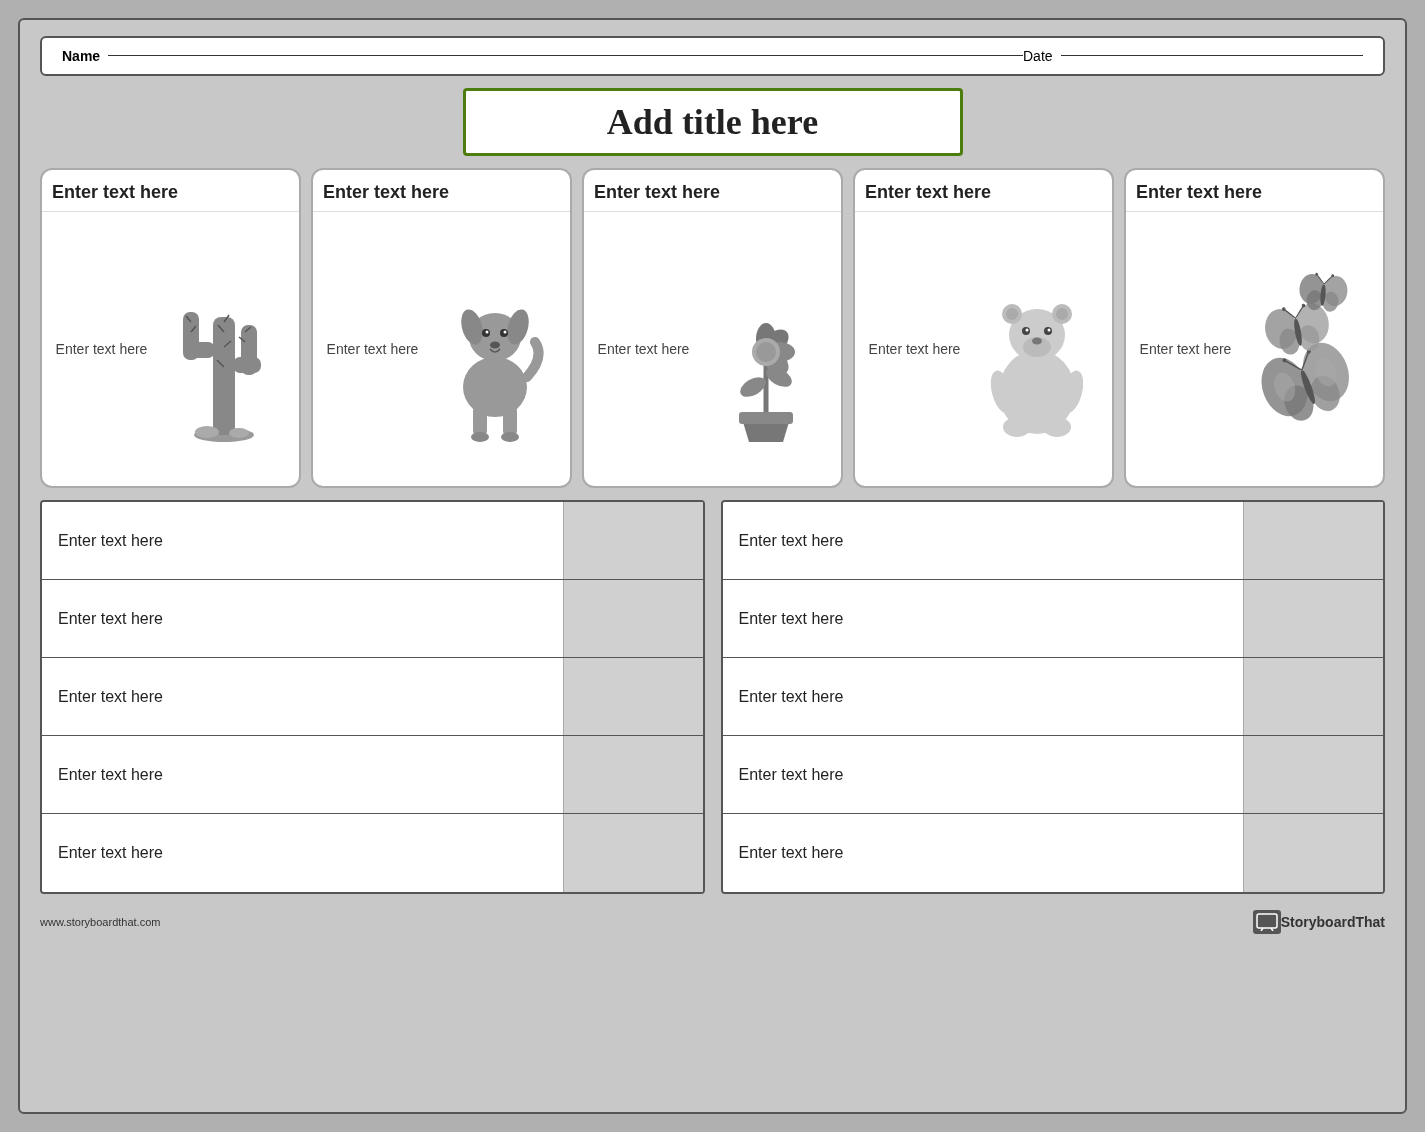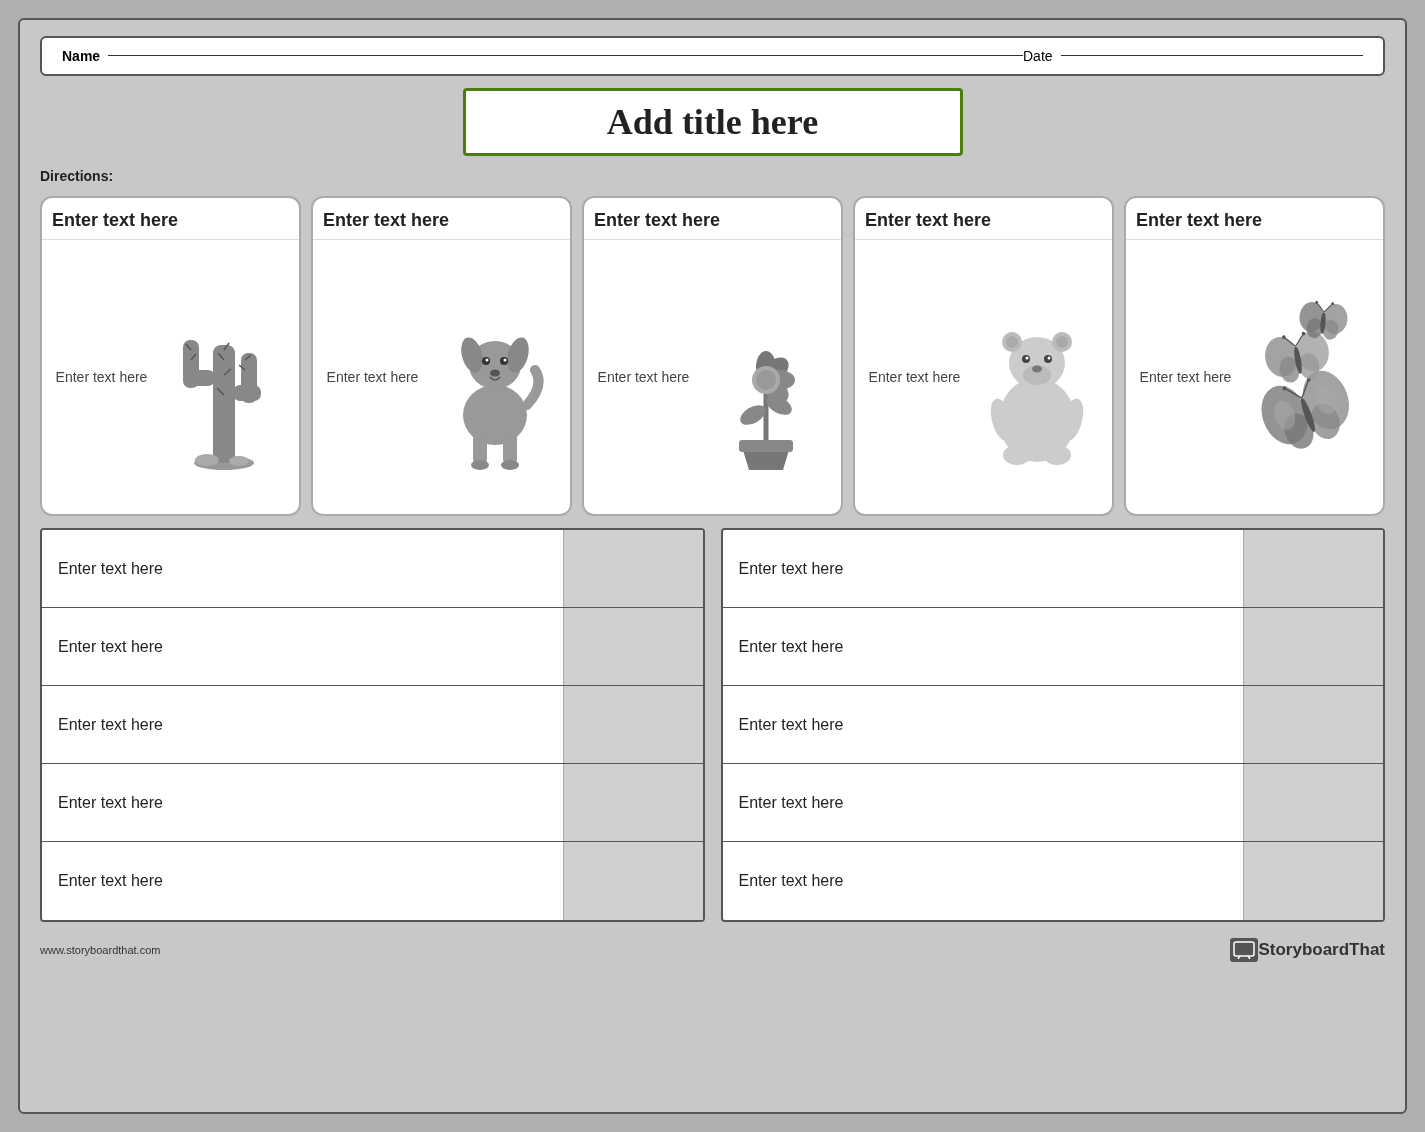--- a/index.html
+++ b/index.html
@@ -186,21 +186,21 @@
       margin-top: 4px;
     }
     .footer-url {
       font-size: 11px;
       color: #333;
     }
     .footer-logo {
       display: flex;
       align-items: center;
       gap: 0;
-      font-size: 17px;
+      font-size: 14px;
       color: #333;
       font-weight: bold;
     }
     .footer-logo-icon {
       width: 28px;
       height: 24px;
       background: #555;
       border-radius: 3px;
       display: flex;
       align-items: center;
@@ -225,21 +225,20 @@
     <div class="header-date">
       <span class="header-date-label">Date</span>
       <div class="header-date-line"></div>
     </div>
   </div>
 
   <div class="title-container">
     <div class="title-box">Add title here</div>
   </div>
 
-  <div class="directions-label">Directions:</div>
 
   <div class="cards-row">
 
     <div class="card">
       <div class="card-header">Enter text here</div>
       <div class="card-body">
         <div class="card-text">Enter text here</div>
         <div class="card-image">
 
           <svg width="110" height="185" viewBox="0 0 110 185">

